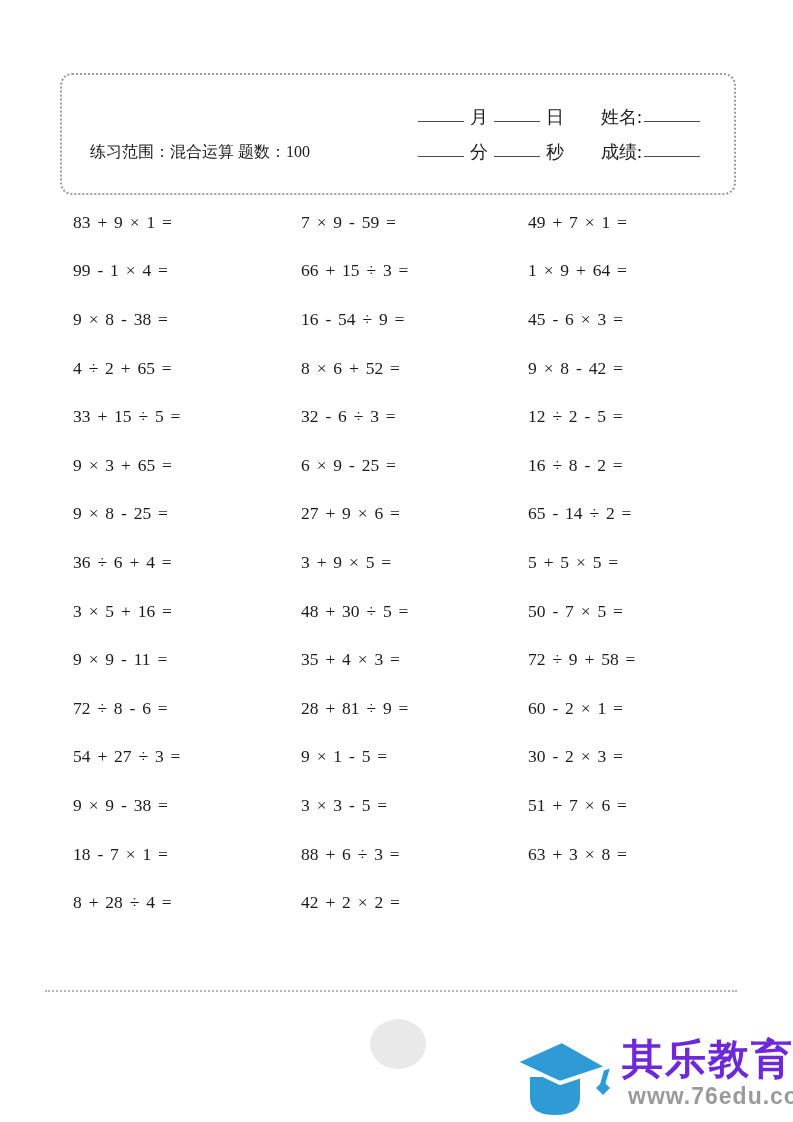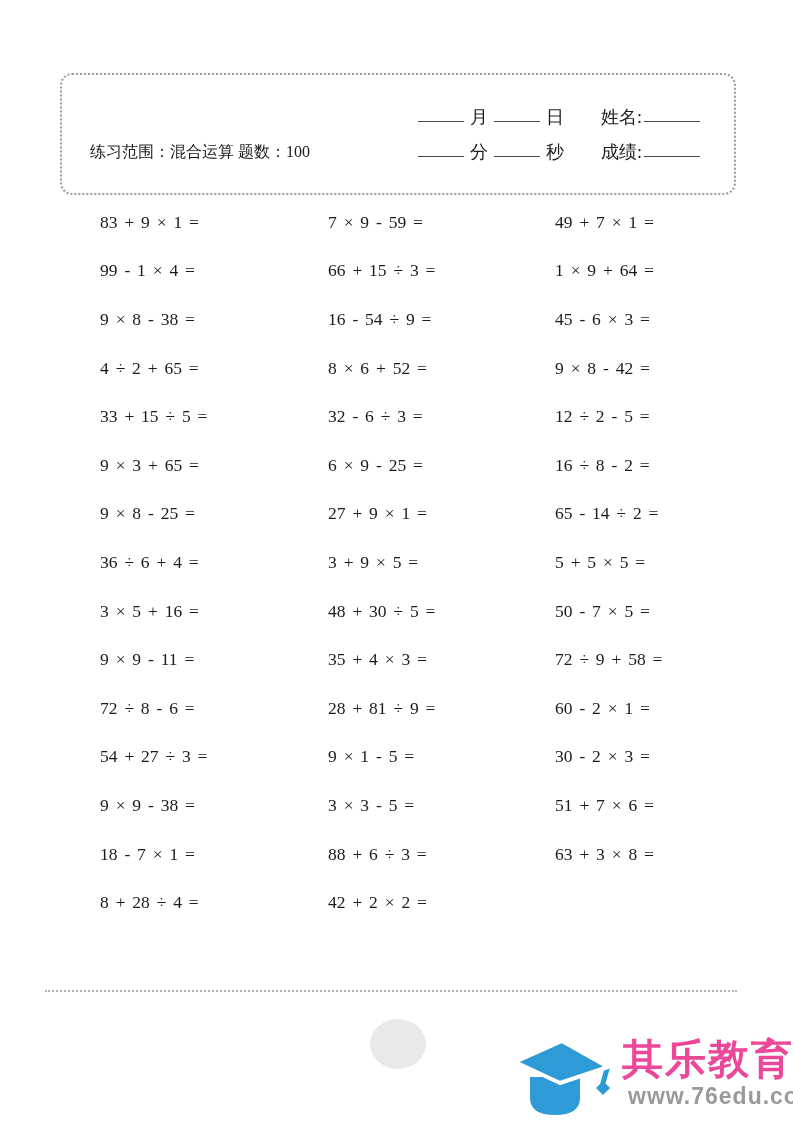--- a/index.html
+++ b/index.html
@@ -15,21 +15,21 @@
   }
   .range-label{margin-left:28px;font-size:16px;white-space:nowrap;margin-top:36px;}
   .fill-block{margin-left:auto;margin-right:28px;display:flex;flex-direction:column;gap:17px;}
   .fill-line{display:flex;align-items:flex-end;font-size:18px;white-space:nowrap;}
   .blank{display:inline-block;width:46px;border-bottom:1.5px solid #4a4a4a;height:1px;margin:0 6px 4px 6px;}
   .blank.wide{width:56px;margin-left:2px;}
   .fill-label{line-height:1;}
   .fill-label.gap{margin-left:37px;}
   
   .problems{
-    position:absolute;left:100px;top:198px;
+    position:absolute;left:73px;top:198px;
     display:grid;grid-auto-flow:column;
     grid-template-rows:repeat(15,48.6px);
     grid-template-columns:228px 227px 220px;
   }
   .cell{display:flex;align-items:center;font-size:17.5px;word-spacing:2.5px;white-space:nowrap;}
   
   .divider{position:absolute;left:45px;top:990px;width:692px;border-top:2.5px dotted #b3b3b3;}
   .oval{position:absolute;left:370px;top:1019px;width:56px;height:50px;background:#e9e9e9;border-radius:50%;}
   .logo{position:absolute;left:504px;top:1037px;display:flex;align-items:flex-start;}
   .cap-icon{display:block;}
@@ -81,21 +81,21 @@
     <div class="cell">9 × 9 - 38 =</div>
     <div class="cell">18 - 7 × 1 =</div>
     <div class="cell">8 + 28 ÷ 4 =</div>
 
     <div class="cell">7 × 9 - 59 =</div>
     <div class="cell">66 + 15 ÷ 3 =</div>
     <div class="cell">16 - 54 ÷ 9 =</div>
     <div class="cell">8 × 6 + 52 =</div>
     <div class="cell">32 - 6 ÷ 3 =</div>
     <div class="cell">6 × 9 - 25 =</div>
-    <div class="cell">27 + 9 × 1 =</div>
+    <div class="cell">27 + 9 × 6 =</div>
     <div class="cell">3 + 9 × 5 =</div>
     <div class="cell">48 + 30 ÷ 5 =</div>
     <div class="cell">35 + 4 × 3 =</div>
     <div class="cell">28 + 81 ÷ 9 =</div>
     <div class="cell">9 × 1 - 5 =</div>
     <div class="cell">3 × 3 - 5 =</div>
     <div class="cell">88 + 6 ÷ 3 =</div>
     <div class="cell">42 + 2 × 2 =</div>
 
     <div class="cell">49 + 7 × 1 =</div>
@@ -121,18 +121,18 @@
     <svg class="cap-icon" width="112" height="82" viewBox="0 0 112 82" xmlns="http://www.w3.org/2000/svg">
 
       <path d="M26,40 L76,40 L76,61 Q76,78 51,78 Q26,78 26,61 Z" fill="#2E9AD6"></path>
 
       <path d="M103,32 L99,46" stroke="#2E9AD6" stroke-width="5" stroke-linecap="round" fill="none"></path>
       <polygon points="99,44 106,51 99,58 92,51" fill="#2E9AD6"></polygon>
 
       <polygon points="58,4 104,30 56,46 11,25" fill="#2E9AD6" stroke="#ffffff" stroke-width="4" stroke-linejoin="round"></polygon>
     </svg>
     <div class="logo-text">
-      <div class="brand-name" style="color: #ec4899;">其乐教育</div>
+      <div class="brand-name" style="color: #6d28d9;">其乐教育</div>
       <div class="brand-url" style="color: rgb(154, 154, 154);">www.76edu.com</div>
     </div>
   </div>
 
 </div>
 
 </body></html>

